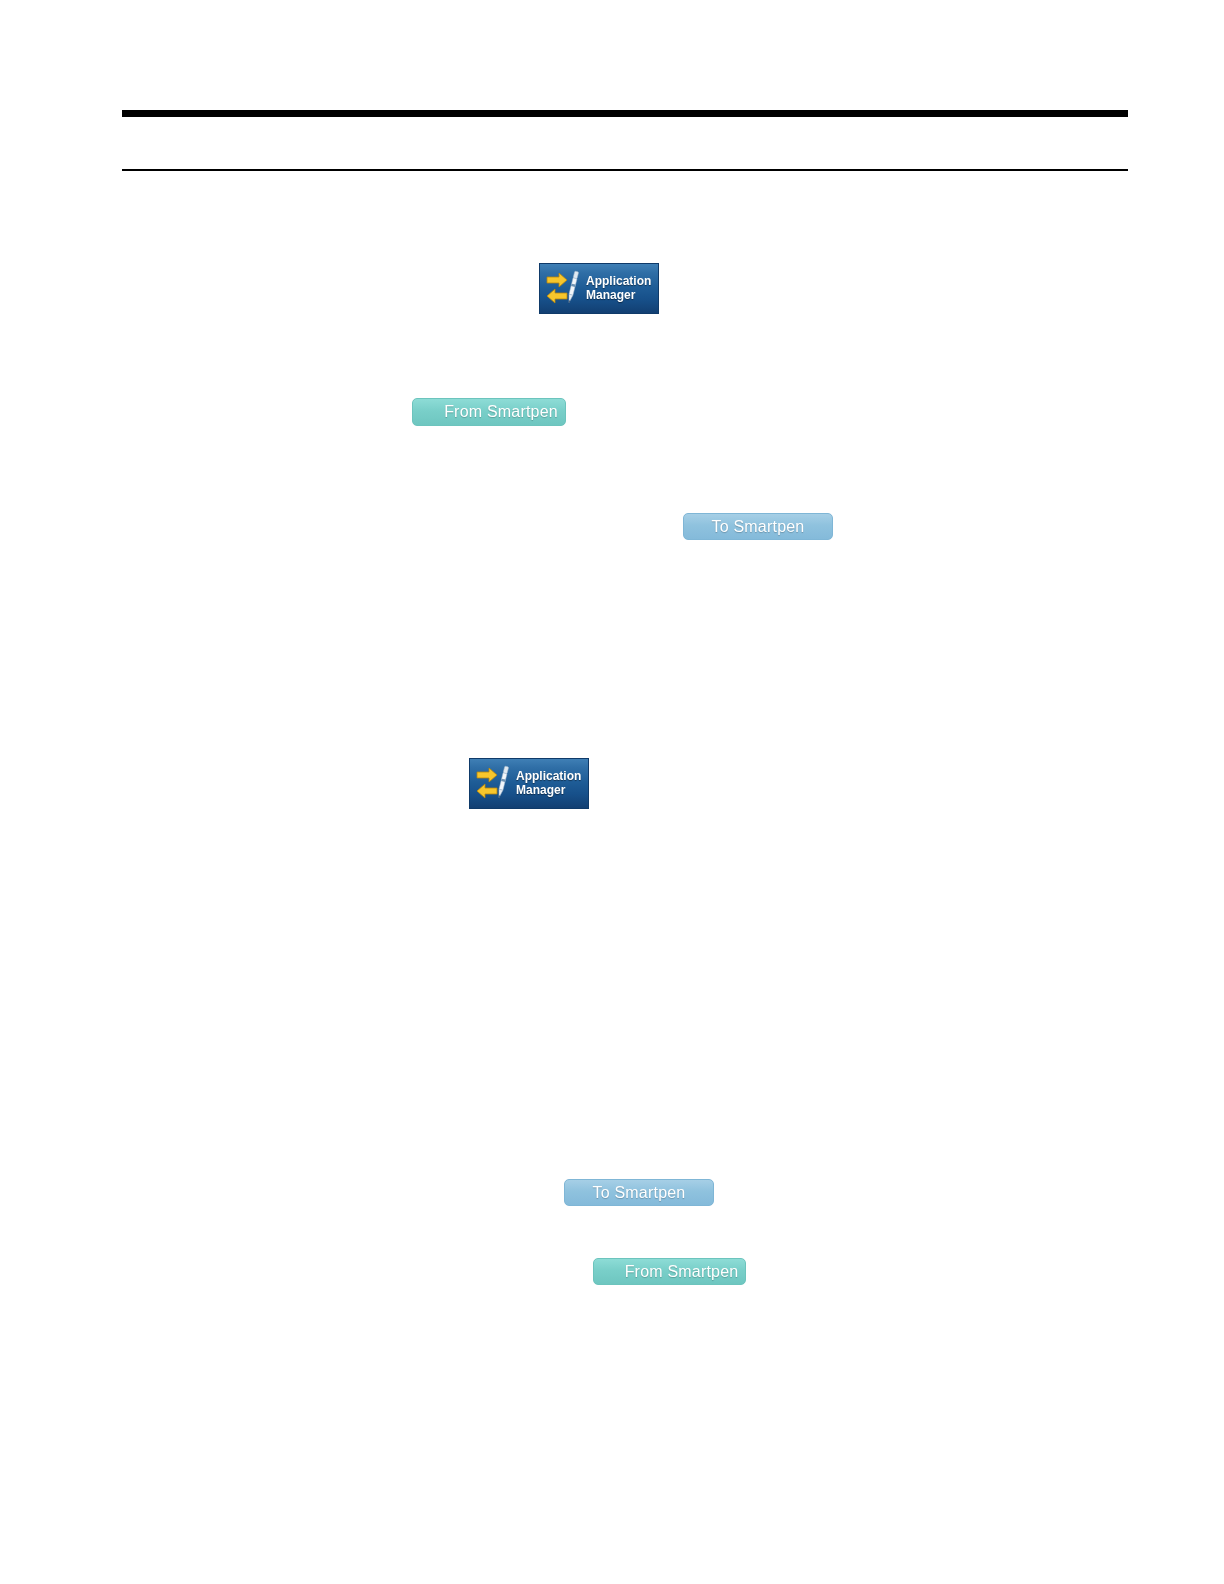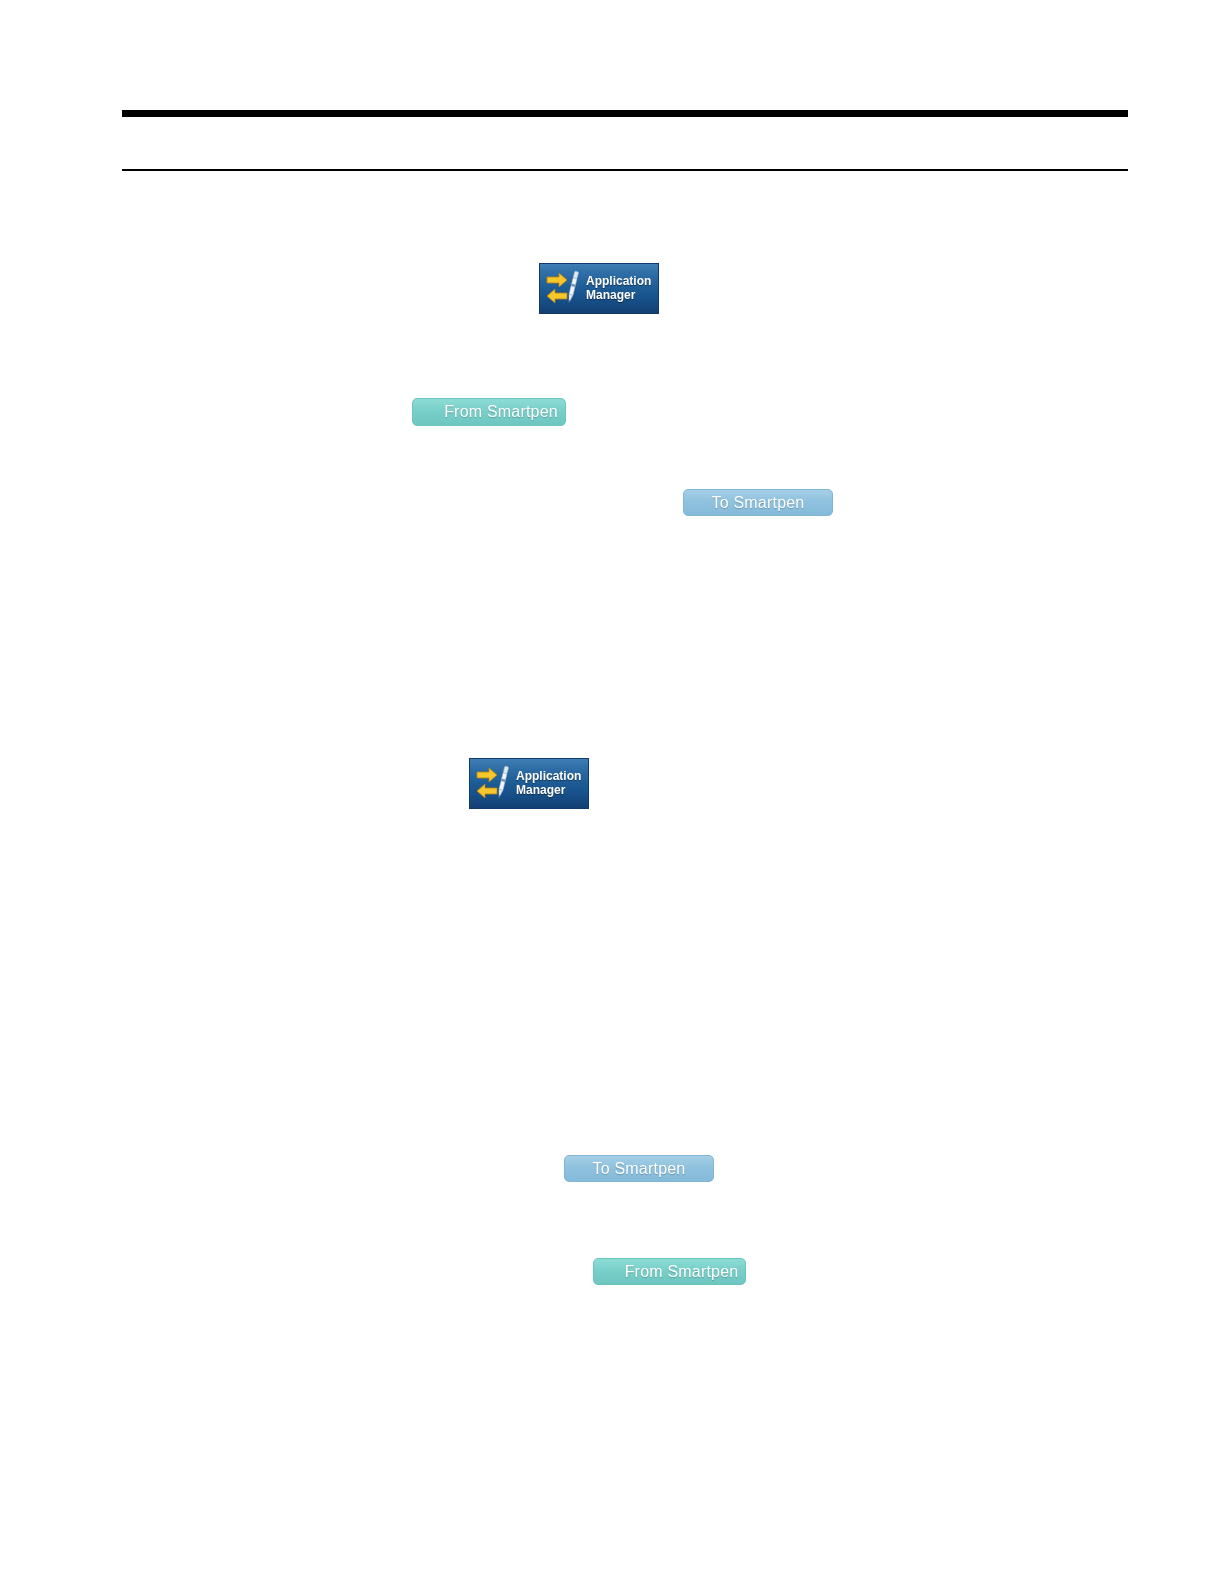--- a/index.html
+++ b/index.html
@@ -120,20 +120,21 @@
     text-shadow: 0 1px 1px rgba(0,0,0,0.22);
   }
   .pill-from {
     background: linear-gradient(180deg, #8ddcd6 0%, #79cfc9 45%, #6ec6c0 100%);
     border: 1px solid #6cc4bd;
     padding-left: 24px;
   }
   .pill-to {
     background: linear-gradient(180deg, #a6cfe6 0%, #8fc2de 45%, #84bada 100%);
     border: 1px solid #7fb6d6;
+    margin-top: 24px;
   }
 
   #from-smartpen-1 {
     left: 412px;
     top: 398px;
     width: 154px;
     height: 28px;
   }
   #to-smartpen-1 {
     left: 683px;

